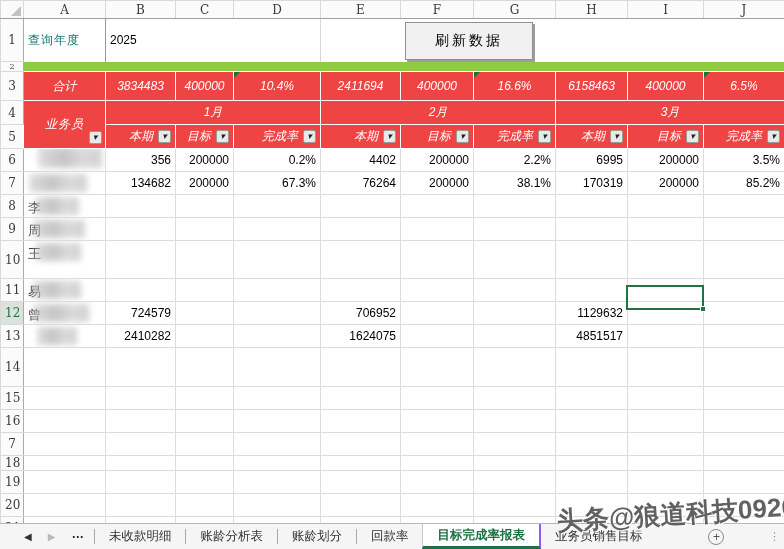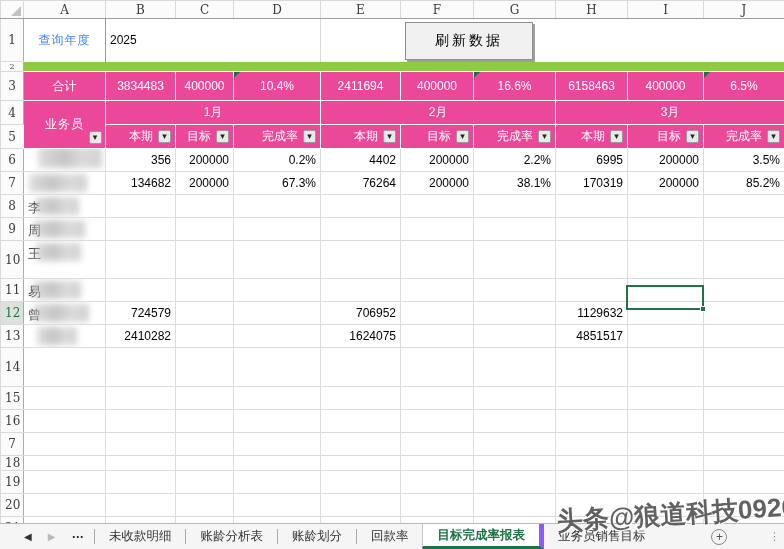--- a/index.html
+++ b/index.html
@@ -16,28 +16,28 @@
   th.selcol { background: #d8d8d8; border-bottom: 2px solid #1e7145; }
 
   
   th.rh { background: #fbfbfb; border: 1px solid #d9d9d9; border-right: 1px solid #ababab; color: #3a3a3a; font-family: "DejaVu Serif", serif; font-size: 12px; text-align: center; }
   th.selrh { background: #dbe2db; color: #1e7145; }
   tr.r2 th.rh { font-size: 8px; line-height: 6px; }
   td.v { border: 1px solid #dcdcdc; text-align: right; padding-right: 5px; font-size: 12.5px; color: #000; }
   td.plain { border: none; background: #fff; }
 
   
-  td.a1 { border: none; border-right: 1px solid #9a9a9a; font-size: 13.5px; color: #3b82f6; text-align: center; letter-spacing: 1px; }
+  td.a1 { border: none; border-right: 1px solid #9a9a9a; font-size: 13.5px; color: #0f766e; letter-spacing: 1px; }
   td.b1 { border: none; border-right: 1px solid #d9d9d9; font-size: 14px; color: #000; padding-left: 36px; }
 
   
   td.band { background: #8eca44; border: none; }
 
   
-  td.blue { background: #ec4899; color: #fff; border: 1px solid #fff; font-size: 12.5px; }
+  td.blue { background: #ef4444; color: #fff; border: 1px solid #fff; font-size: 12.5px; font-style: italic; }
   td.bc { text-align: center; }
   td.pname { position: relative; text-align: center; letter-spacing: 1px; }
   td.month { text-align: center; }
   td.metric { text-align: right; padding-right: 3px; }
   td.tri { position: relative; }
   td.tri::before { content: ""; position: absolute; left: 0; top: 0; border-top: 6px solid #1e7145; border-right: 6px solid transparent; }
 
   .dd { display: inline-block; width: 13px; height: 13px; background: #e9e9e9; border: 1px solid #9a9a9a; border-radius: 2px; color: #222; font-size: 9px; line-height: 11px; text-align: center; vertical-align: middle; margin-left: 5px; }
   .dd-abs { position: absolute; right: 3px; bottom: 4px; margin: 0; }
 
@@ -65,21 +65,21 @@
   .wm { position: absolute; left: 556px; top: 504px; z-index: 60; font-size: 26px; font-weight: 700; color: rgba(62,62,62,.82); transform: rotate(-3.5deg); transform-origin: left top; text-shadow: 1px 1px 0 rgba(255,255,255,.9), -1px -1px 0 rgba(255,255,255,.7); white-space: nowrap; pointer-events: none; }
 
   
   .tabbar { position: absolute; left: 0; bottom: 0; width: 784px; height: 26px; background: #f5f5f5; border-top: 1px solid #b7b7b7; display: flex; align-items: stretch; z-index: 40; font-size: 12.5px; color: #333; }
   .navarr { display: flex; align-items: center; font-size: 10px; padding: 0 8px; color: #333; }
   .navarr.dis { color: #b9b9b9; }
   .navarr:first-child { padding-left: 24px; }
   .dots { display: flex; align-items: center; font-weight: bold; letter-spacing: 2px; padding: 0 8px 6px 8px; color: #222; }
   .tsep { width: 1px; background: #a9a9a9; margin: 5px 0; }
   .tab { display: flex; align-items: center; padding: 0 14px; cursor: pointer; }
-  .tab.active { background: #fff; color: #1e7145; font-weight: bold; border-left: 1px solid #c9c9c9; border-right: 5px solid #8b5cf6; border-bottom: 3px solid #1e7145; text-align: right; }
+  .tab.active { background: #fff; color: #1e7145; font-weight: bold; border-left: 1px solid #c9c9c9; border-right: 2px solid #8b5cf6; border-bottom: 3px solid #1e7145; text-align: right; }
   .addsheet { display: flex; align-items: center; justify-content: center; align-self: center; width: 16px; height: 16px; border: 1px solid #8a8a8a; border-radius: 50%; color: #555; font-size: 12px; line-height: 14px; margin-left: 52px; cursor: pointer; }
   .moredots { margin-left: auto; display: flex; align-items: center; padding-right: 4px; color: #8a8a8a; font-size: 11px; letter-spacing: 0; }
 </style>
 </head>
 <body>
 
 <div class="stage">
 
   <table class="grid">
     <colgroup>

